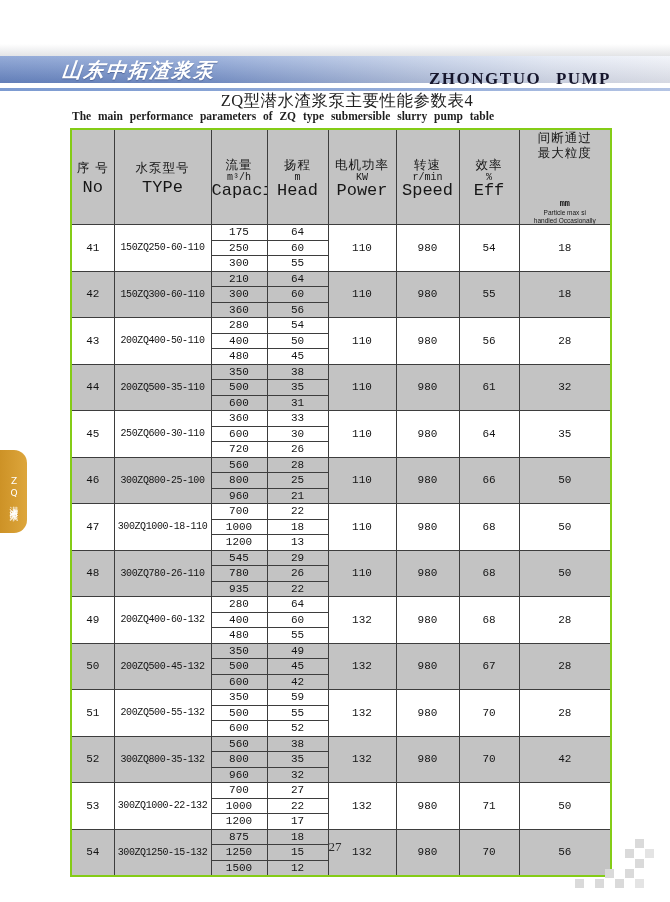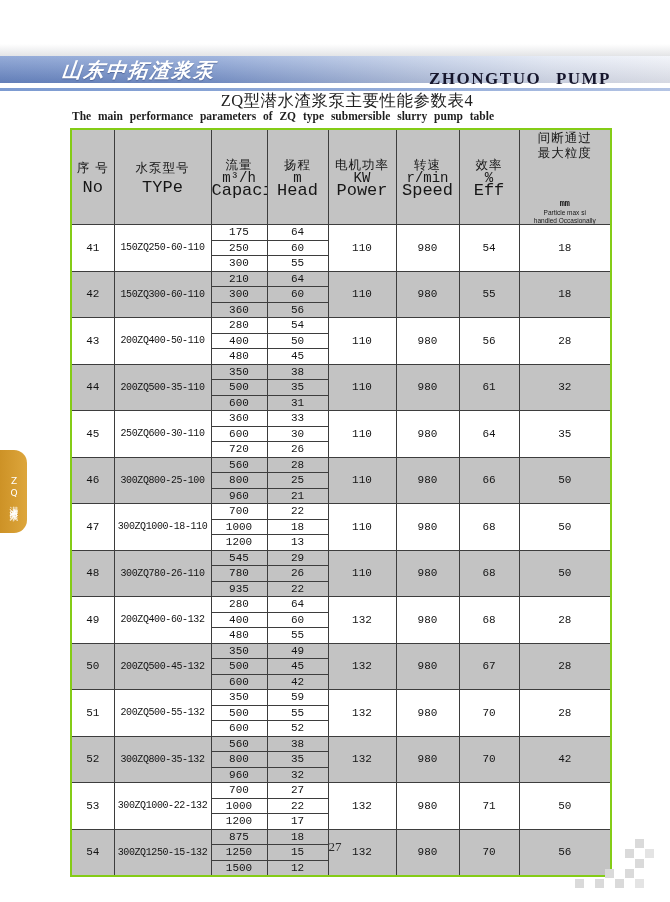--- a/index.html
+++ b/index.html
@@ -58,21 +58,21 @@
   }
   .ptable thead th{background:#c3c3c3;height:49px;font-weight:normal;}
   .ptable td{
     height:14.5px;background:#ffffff;
     font-family:"Liberation Mono","DejaVu Sans Mono",monospace;
     font-size:11px;color:#141414;
   }
   .ptable tr.shaded td{background:#c3c3c3;}
   .ptable td.c-type{font-size:10px;letter-spacing:-.4px;}
   .hdr-zh{font-size:12.5px;color:#161616;letter-spacing:1px;line-height:15px;font-family:"DejaVu Sans","Liberation Sans",sans-serif;}
-  .hdr-unit{font-family:"Liberation Mono","DejaVu Sans Mono",monospace;font-size:14px;line-height:12px;color:#161616;}
+  .hdr-unit{font-family:"Liberation Mono","DejaVu Sans Mono",monospace;font-size:10px;line-height:12px;color:#161616;}
   .hdr-en{font-family:"Liberation Mono","DejaVu Sans Mono",monospace;font-size:17px;line-height:14px;color:#161616;}
   .hdr-gap{height:6px;}
   .hdr-unit-sm{font-family:Liberation Mono, monospace;font-size:8.5px;font-weight:bold;line-height:9px;color:#161616;margin-top:40px;}
   .hdr-en-tiny{font-family:"Liberation Sans",sans-serif;font-size:6.5px;line-height:7.5px;color:#161616;letter-spacing:0;}
   
   .side-tab{
     position:absolute;left:0;top:450px;width:27px;height:83px;
     background:linear-gradient(90deg,#cd9226,#dda63c);
     border-radius:0 13px 13px 0;
     display:flex;align-items:center;justify-content:center;

